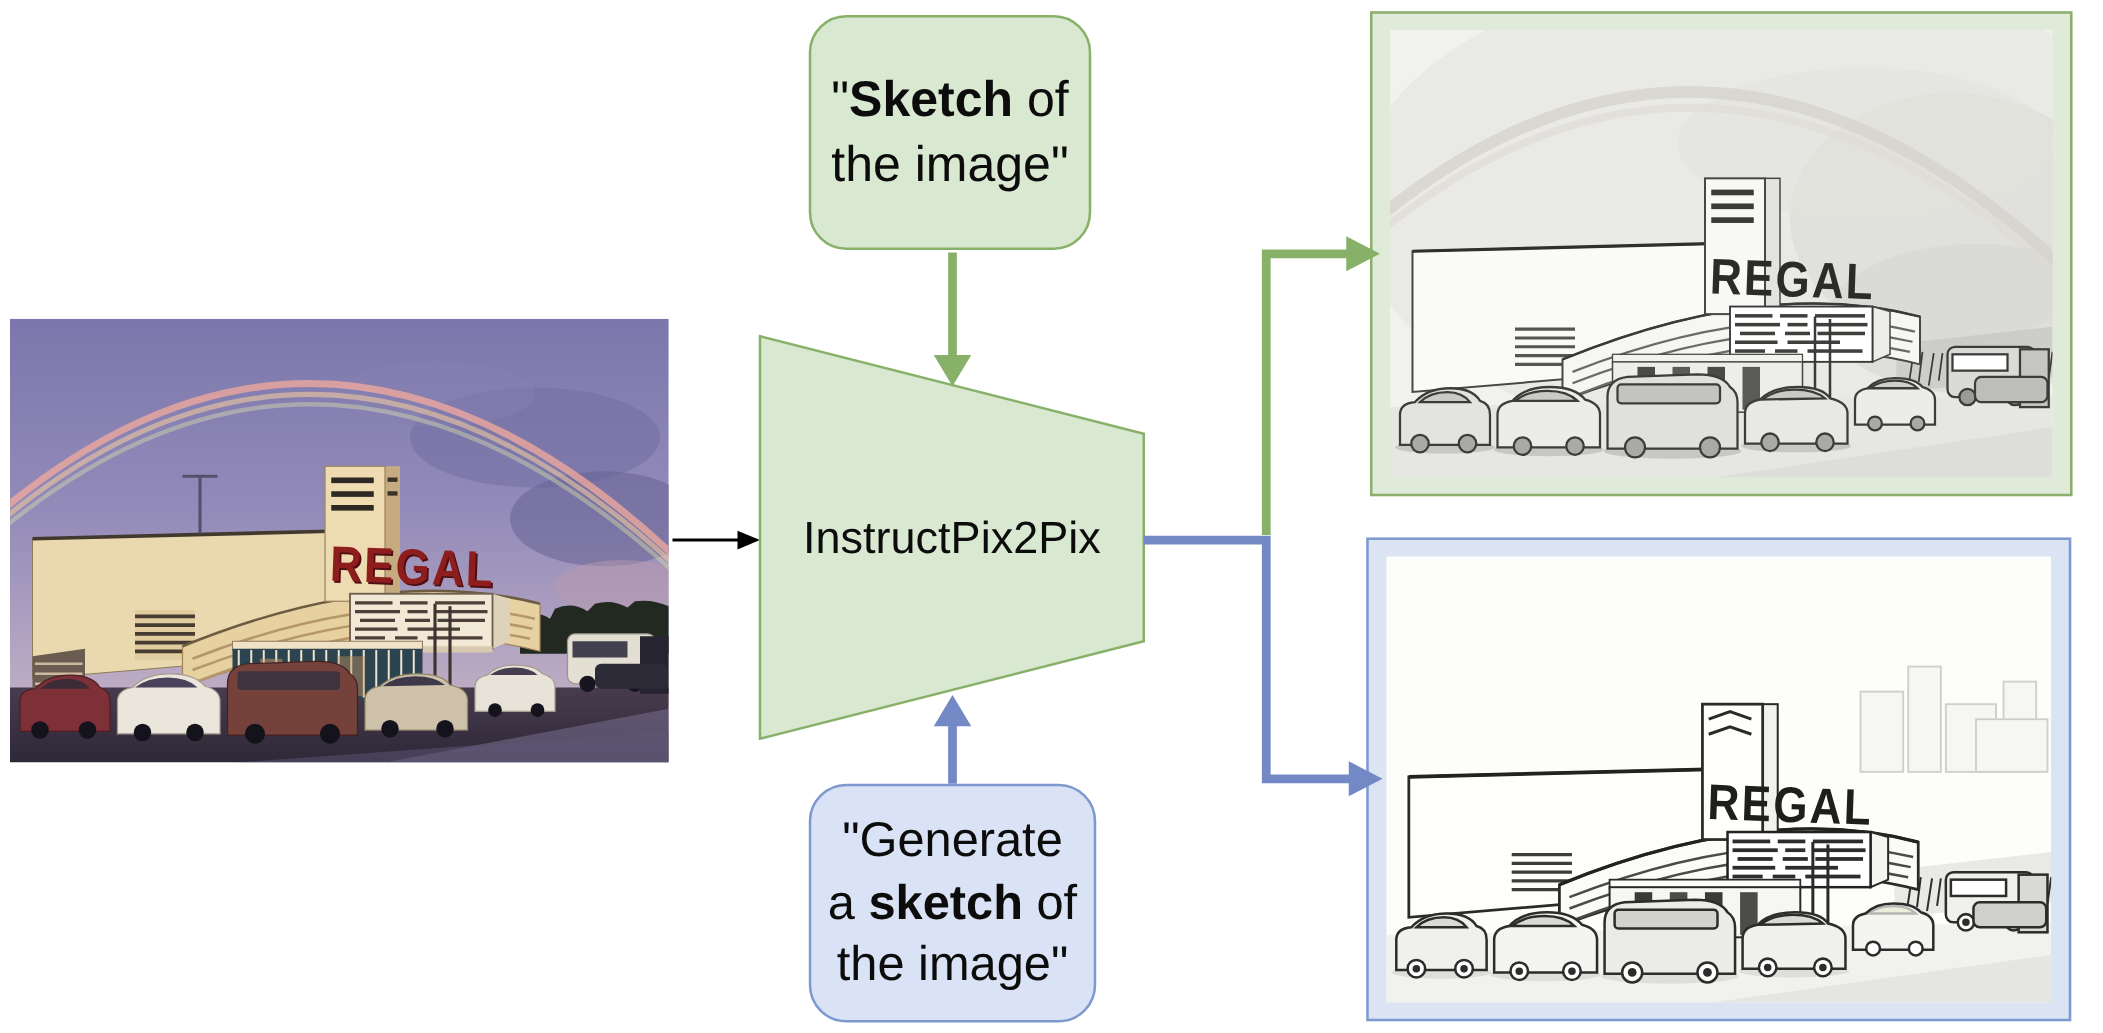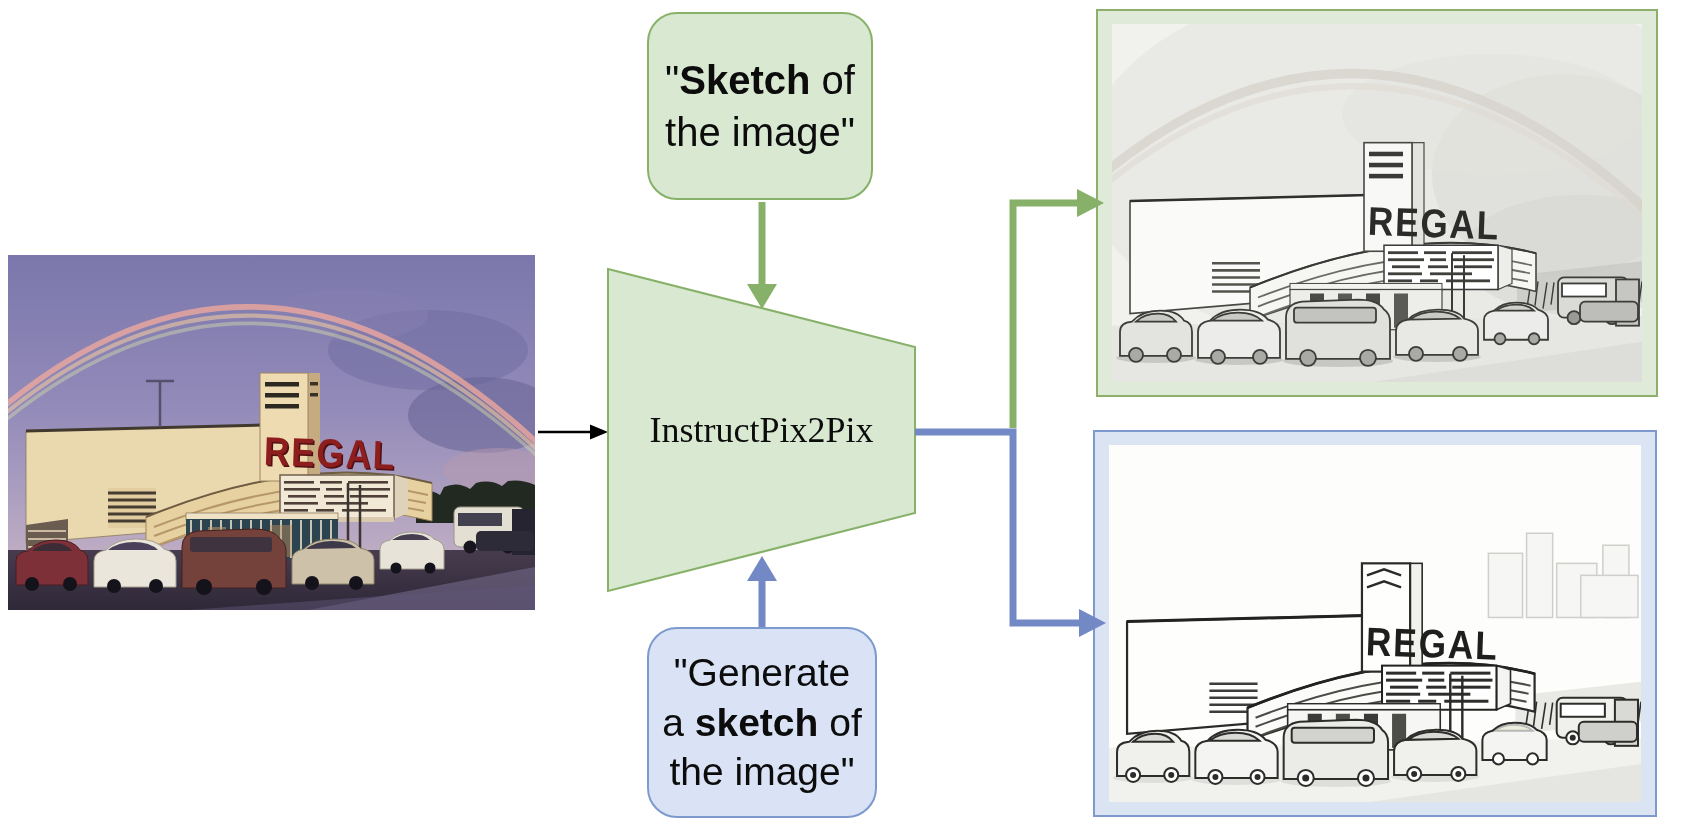--- a/index.html
+++ b/index.html
@@ -24,21 +24,21 @@
     font-size:40px;line-height:1.3;padding:0 8px;
   }
   #box-generate{
     left:647px;top:627px;width:230px;height:191px;
     background:#d9e3f5;border:2.5px solid #7d99ce;
     font-size:39px;line-height:1.28;padding:0 10px;
   }
   
   #model-label{
     left:608px;top:408px;width:307px;height:44px;line-height:44px;
-    text-align:center;font-size:36px;color:#0c0c0c;font-family:Liberation Serif, serif;
+    text-align:center;font-size:36px;color:#0c0c0c;
   }
   
   .out-frame{box-sizing:border-box;}
   #frame-green{
     left:1096px;top:9px;width:562px;height:388px;
     background:#dfead8;border:2px solid #8cb06c;
   }
   #frame-blue{
     left:1093px;top:430px;width:564px;height:387px;
     background:#dbe4f3;border:2px solid #7d99ce;

